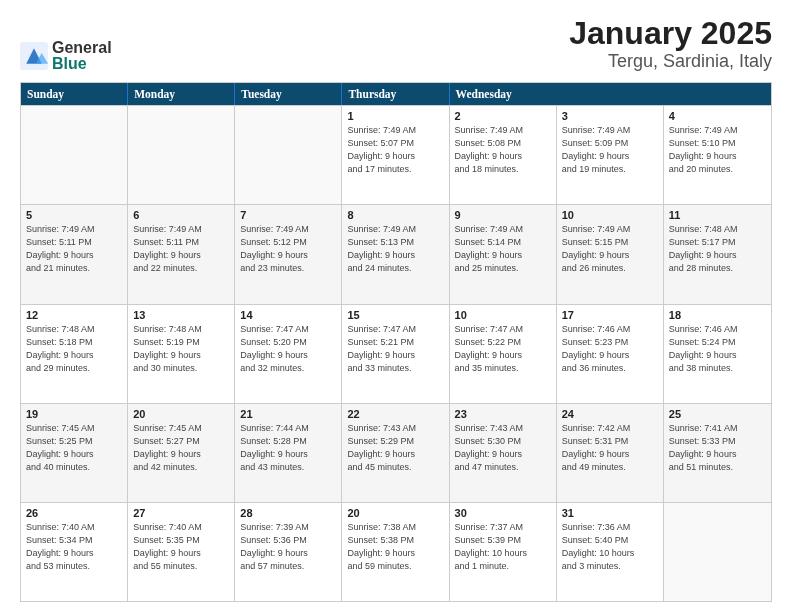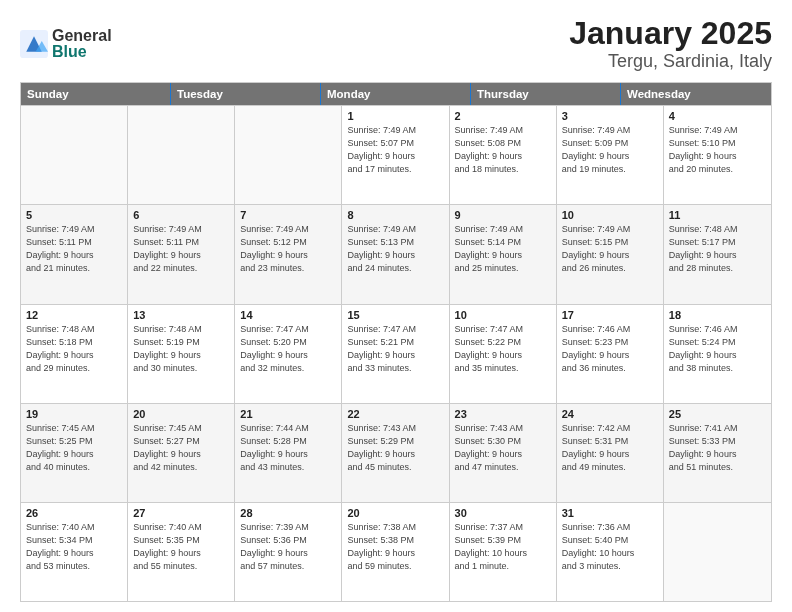--- a/index.html
+++ b/index.html
@@ -13,21 +13,21 @@
     .page {
       width: 792px;
       height: 612px;
       padding: 16px 20px 10px 20px;
       display: flex;
       flex-direction: column;
     }
     .header {
       display: flex;
       justify-content: space-between;
-      align-items: center;
+      align-items: flex-end;
       margin-bottom: 10px;
     }
     .logo {
       display: flex;
       align-items: center;
     }
     .logo-text {
       display: flex;
       flex-direction: column;
       line-height: 1;
@@ -61,22 +61,23 @@
       color: #555;
     }
     .calendar {
       flex: 1;
       display: flex;
       flex-direction: column;
       border: 1px solid #ccc;
     }
     .cal-head {
       display: grid;
-      grid-template-columns: repeat(5, 1fr);
-      background: #737373;
+      grid-template-columns: repeat(7, 1fr);
+      background: #0c4a6e;
+      font-family: Liberation Serif, serif;
     }
     .cal-head-cell {
       color: #fff;
       font-size: 11.5px;
       font-weight: bold;
       padding: 5px 6px;
       text-align: left;
       border-right: 1px solid #1976d2;
     }
     .cal-head-cell:last-child { border-right: none; }
@@ -134,22 +135,22 @@
     </div>
     <div class="title-block">
       <div class="cal-title">January 2025</div>
       <div class="cal-subtitle">Tergu, Sardinia, Italy</div>
     </div>
   </div>
 
   <div class="calendar">
     <div class="cal-head" id="cal-head">
         <div class="cal-head-cell">Sunday</div>
+        <div class="cal-head-cell">Monday</div>
         <div class="cal-head-cell">Tuesday</div>
-        <div class="cal-head-cell">Monday</div>
         <div class="cal-head-cell">Thursday</div>
         <div class="cal-head-cell">Wednesday</div>
       </div>
     <div class="cal-body" id="cal-body">
         <div class="cal-row">
           <div class="cal-cell empty"></div>
           <div class="cal-cell empty"></div>
           <div class="cal-cell empty"></div>
           <div class="cal-cell">
             <div class="day-num">1</div>

